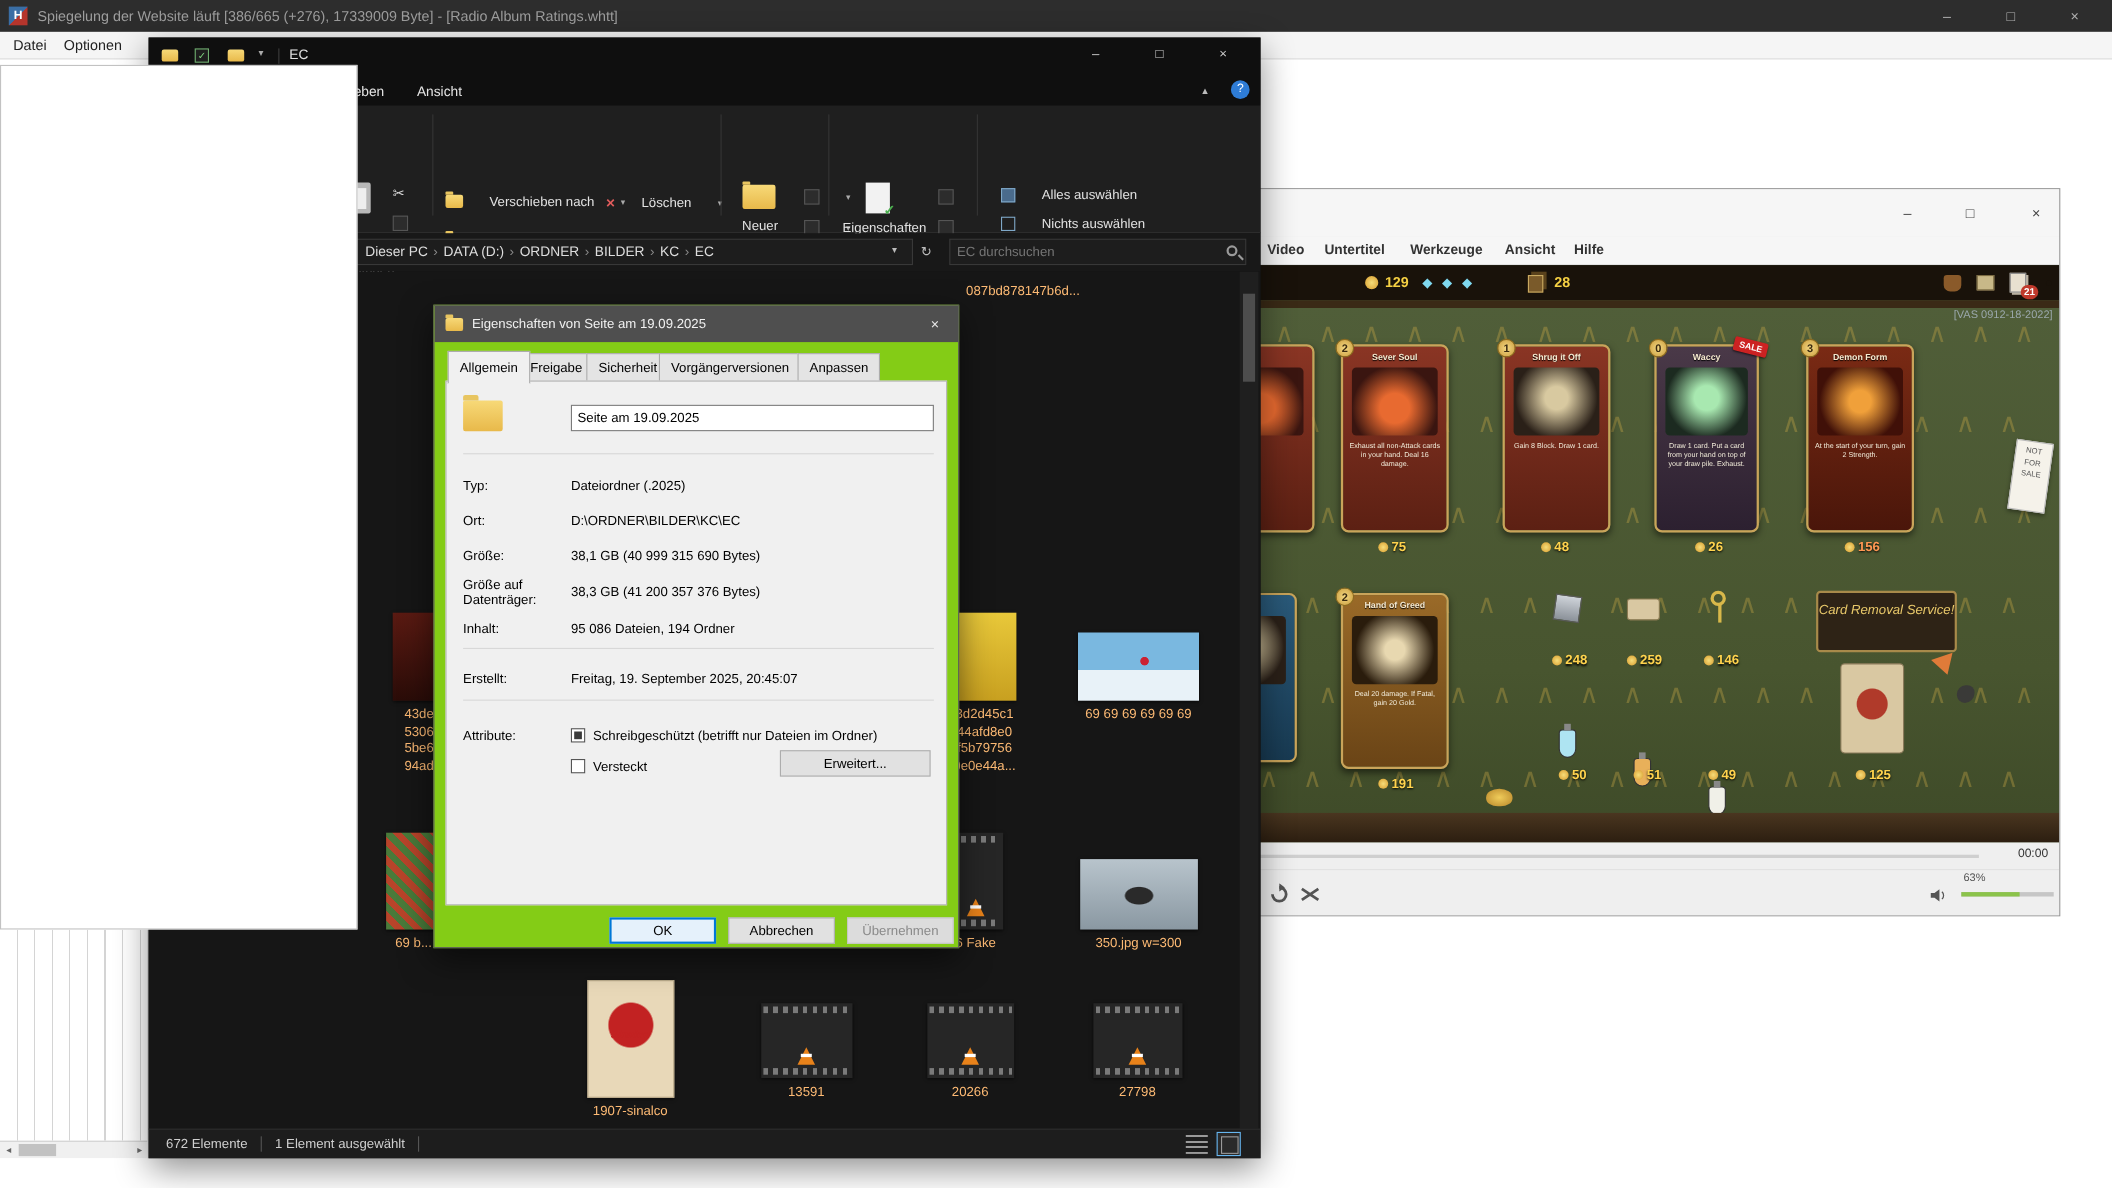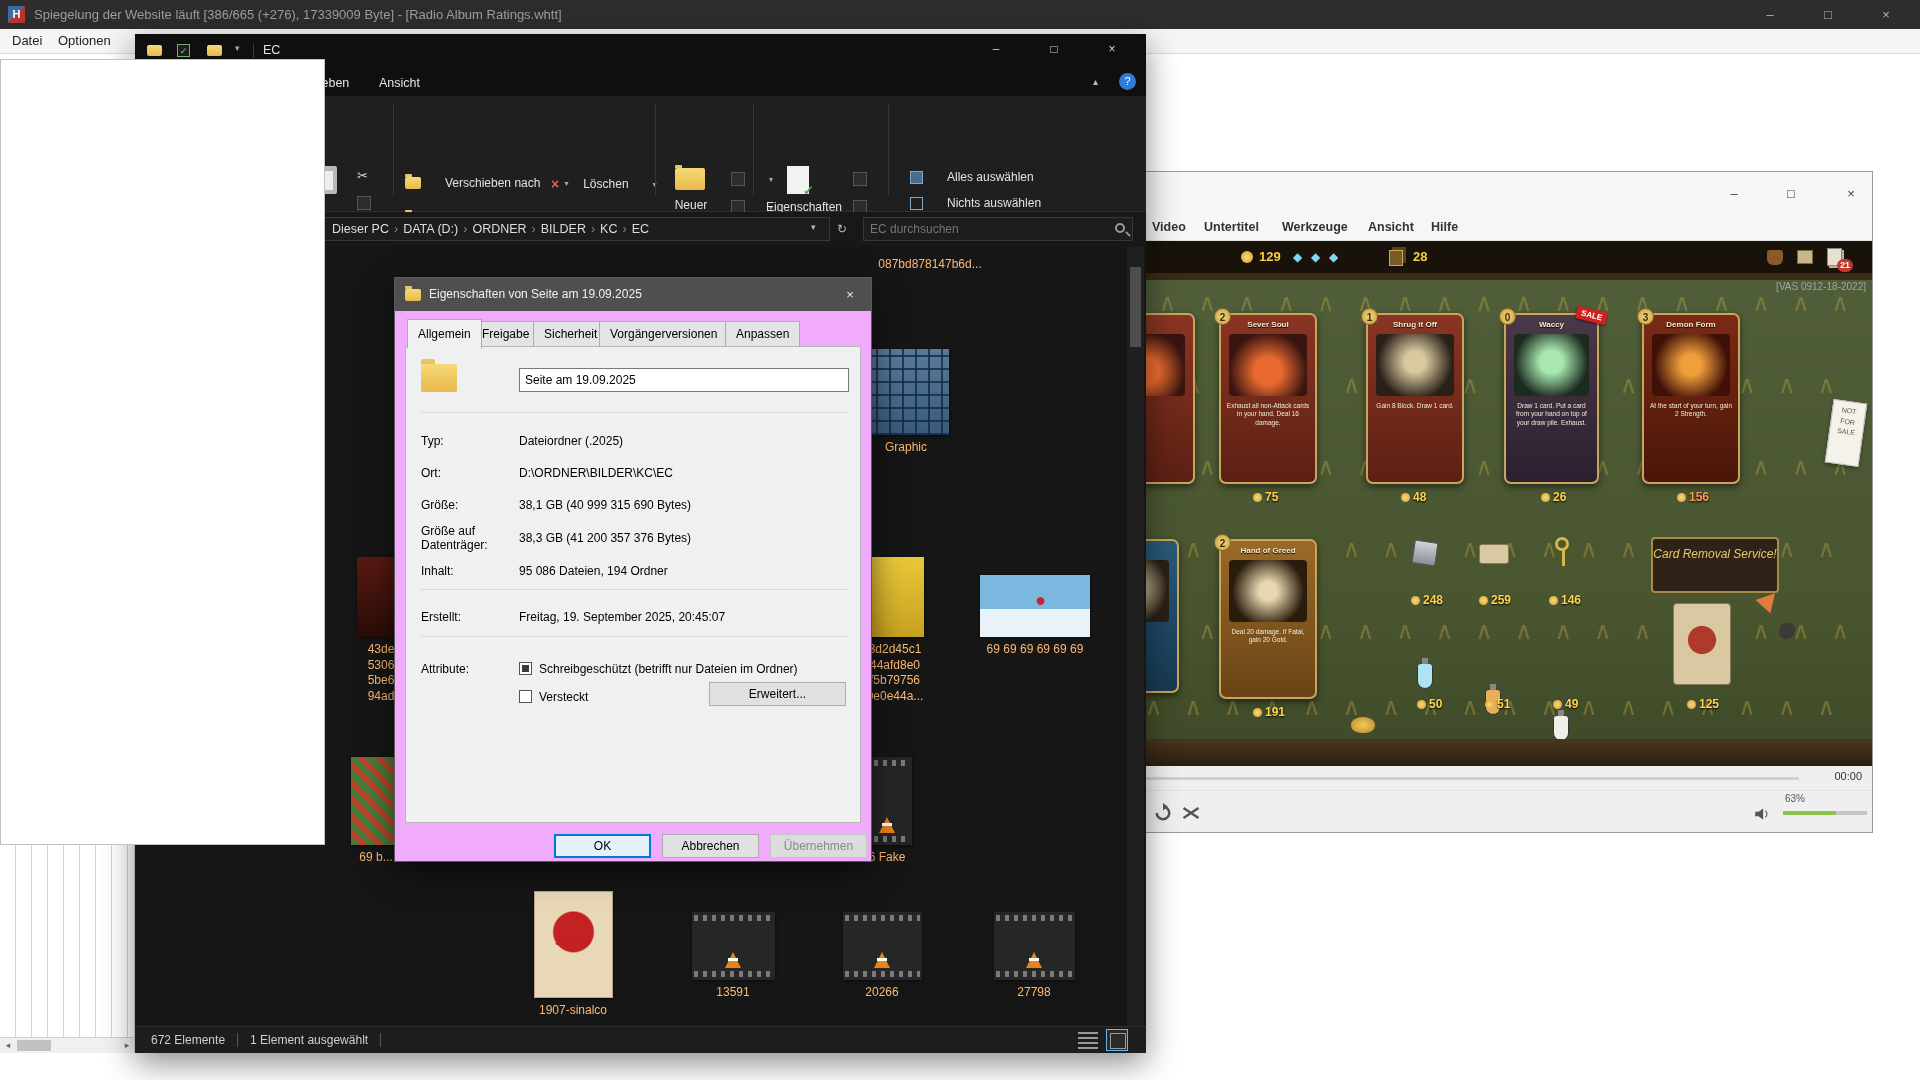--- a/index.html
+++ b/index.html
@@ -85,21 +85,21 @@
   .sb-th { left:3px; top:20px; width:11px; height:80px; background:#4d4d4d; }
   .exp-status { left:0; top:992px; width:1011px; height:27px; background:#1d1d1d; border-top:1px solid #2e2e2e;
                 display:flex; align-items:center; gap:12px; padding-left:16px; font-size:12px; color:#cfcfcf; }
   .pipe { width:1px; height:14px; background:#555; }
   .sview1 { position:absolute; right:48px; top:4px; width:20px; height:18px;
             background:repeating-linear-gradient(0deg,#9a9a9a 0 2px, transparent 2px 5px); }
   .sview2 { position:absolute; right:18px; top:2px; width:22px; height:22px; border:1px solid #66b6f0; background:#2a2a2a; }
   .sview2::after { content:""; position:absolute; left:3px; top:3px; width:14px; height:14px; border:1px solid #9a9a9a; }
 
   
-  .dlg { left:394px; top:277px; width:478px; height:585px; background:#f0abfc; border:1px solid #5a5a5a;
+  .dlg { left:394px; top:277px; width:478px; height:585px; background:#84cc16; border:1px solid #5a5a5a;
          z-index:30; box-shadow:0 10px 28px rgba(0,0,0,.55); font-size:12px; color:#000;padding-left:13px; }
   .dtitle { left:0; top:0; width:476px; height:33px; background:#4f4f4f; color:#f0f0f0; }
   .dtitle .folder-ico { position:absolute; left:10px; top:10px; }
   .dtitle-text { position:absolute; left:34px; top:9px; font-size:12px; }
   .dclose { position:absolute; right:0; top:0; width:42px; height:33px; text-align:center; line-height:33px; color:#e8e8e8; font-size:13px; }
   .dtab { position:absolute; top:43px; height:26px; padding:5px 10px; background:#e4e4e4;
           border:1px solid #acacac; font-size:12px; }
   .dtab.active { background:#f0f0f0; border-bottom-color:#f0f0f0; top:41px; height:30px; padding-top:7px; z-index:2; }
   .dpage { position:absolute; left:10px; top:68px; width:456px; height:477px; border:1px solid #b8b8b8; background:#f0f0f0; }
   .dlbl { position:absolute; left:26px; white-space:pre-line; }
@@ -533,24 +533,20 @@
       <input placeholder="EC durchsuchen" style="">
       <span class="mag"></span>
     </div>
   </div>
 
   <div class="a exp-content">
 
     <div class="fitem" style="left:700px;top:5px;width:190px">
       <div class="flabel">087bd878147b6d...</div>
     </div>
-    <div class="fitem" style="left:713px;top:102px;width:116px">
-      <div class="fthumb thumb-graphic" style="width:86px;height:86px"></div>
-      <div class="flabel">Graphic</div>
-    </div>
     <div class="fitem" style="left:196px;top:310px;width:100px">
       <div class="fthumb thumb-darkred" style="width:49px;height:80px"></div>
       <div class="flabel">43de
 5306
 5be6
 94ad</div>
     </div>
     <div class="fitem" style="left:700px;top:310px;width:120px">
       <div class="fthumb thumb-face" style="width:58px;height:80px"></div>
       <div class="flabel">3d2d45c1
@@ -564,20 +560,24 @@
     </div>
     <div class="fitem" style="left:196px;top:510px;width:90px">
       <div class="fthumb thumb-pattern" style="width:51px;height:88px"></div>
       <div class="flabel">69 b...</div>
     </div>
     <div class="fitem" style="left:706px;top:510px;width:92px">
       <div class="fthumb film" style="width:49px;height:88px">
           <div class="cone"></div>
         </div>
       <div class="flabel">6 Fake</div>
+    </div>
+    <div class="fitem" style="left:838px;top:534px;width:124px">
+      <div class="fthumb thumb-plane" style="width:107px;height:64px"></div>
+      <div class="flabel">350.jpg w=300</div>
     </div>
     <div class="fitem" style="left:388px;top:644px;width:100px">
       <div class="fthumb thumb-sinalco" style="width:79px;height:107px">
         <div class="poster-text">Sinalco</div>
       </div>
       <div class="flabel">1907-sinalco</div>
     </div>
     <div class="fitem" style="left:543px;top:665px;width:110px">
       <div class="fthumb film" style="width:83px;height:68px">
           <div class="cone"></div>

